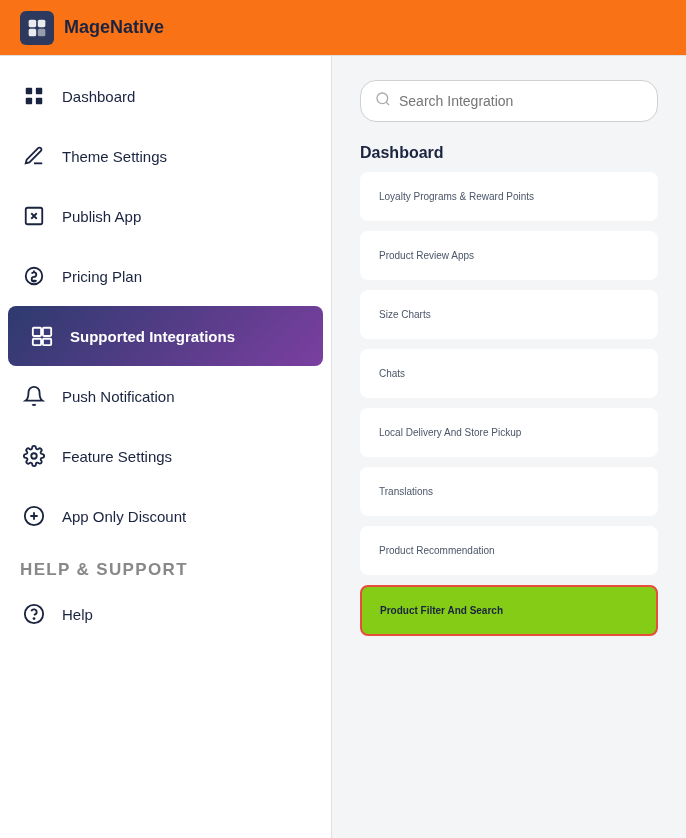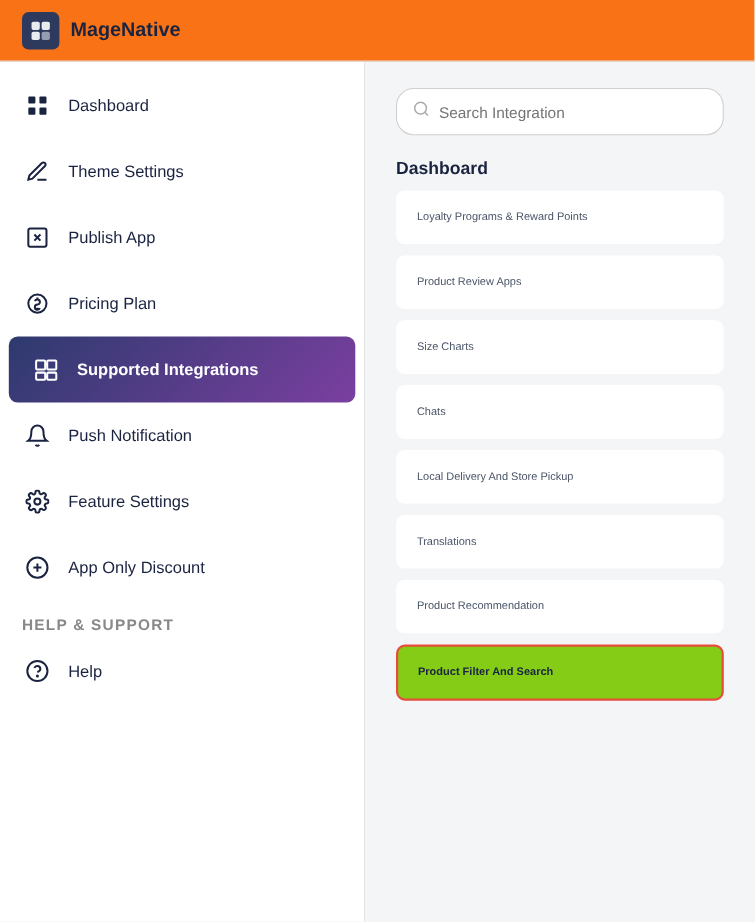--- a/index.html
+++ b/index.html
@@ -103,21 +103,21 @@
       color: #fff;
     }
     .sidebar-label {
       font-size: 15px;
       color: #1a2340;
       font-weight: 500;
     }
 
     
     .sidebar-section-label {
-      font-size: 14px;
+      font-size: 17px;
       font-weight: 700;
       color: #888;
       letter-spacing: 0.08em;
       padding: 14px 20px 4px 20px;
     }
 
     
     .content {
       flex: 1;
       padding: 24px 28px;

